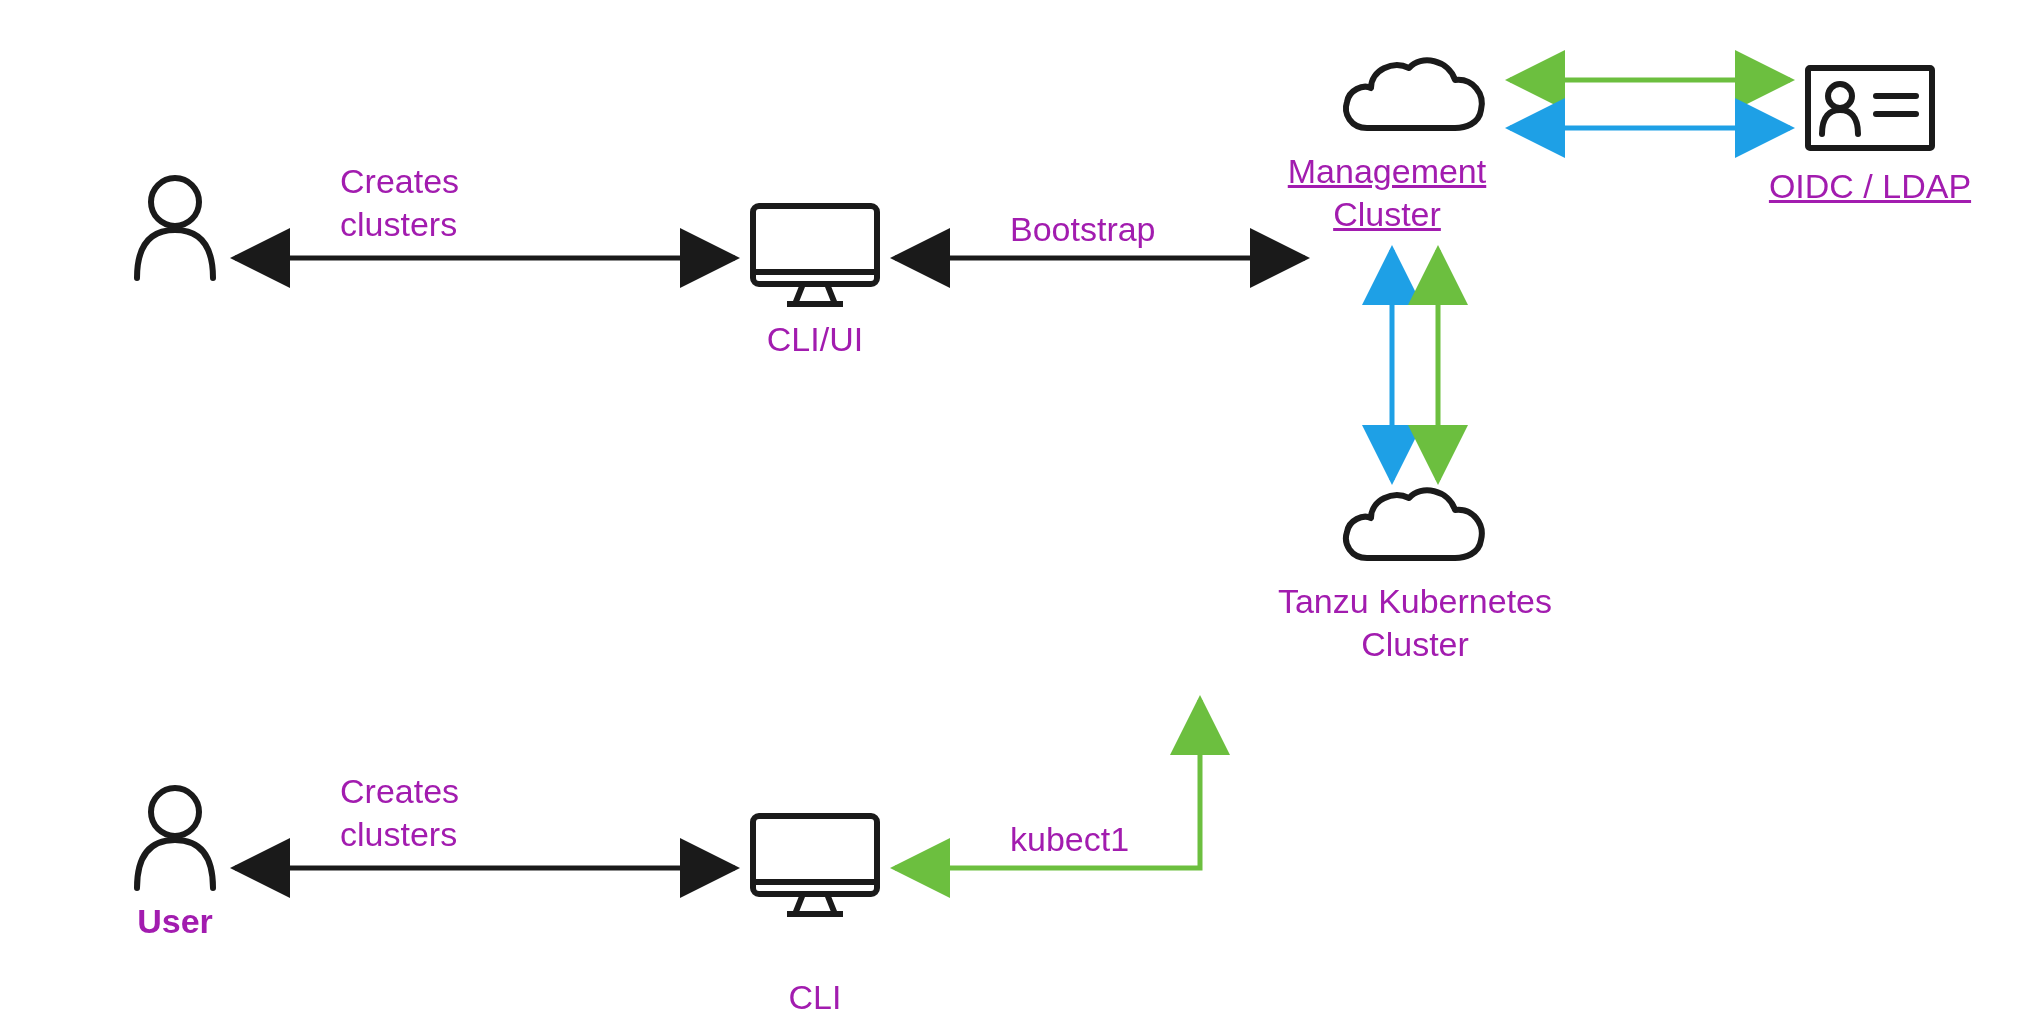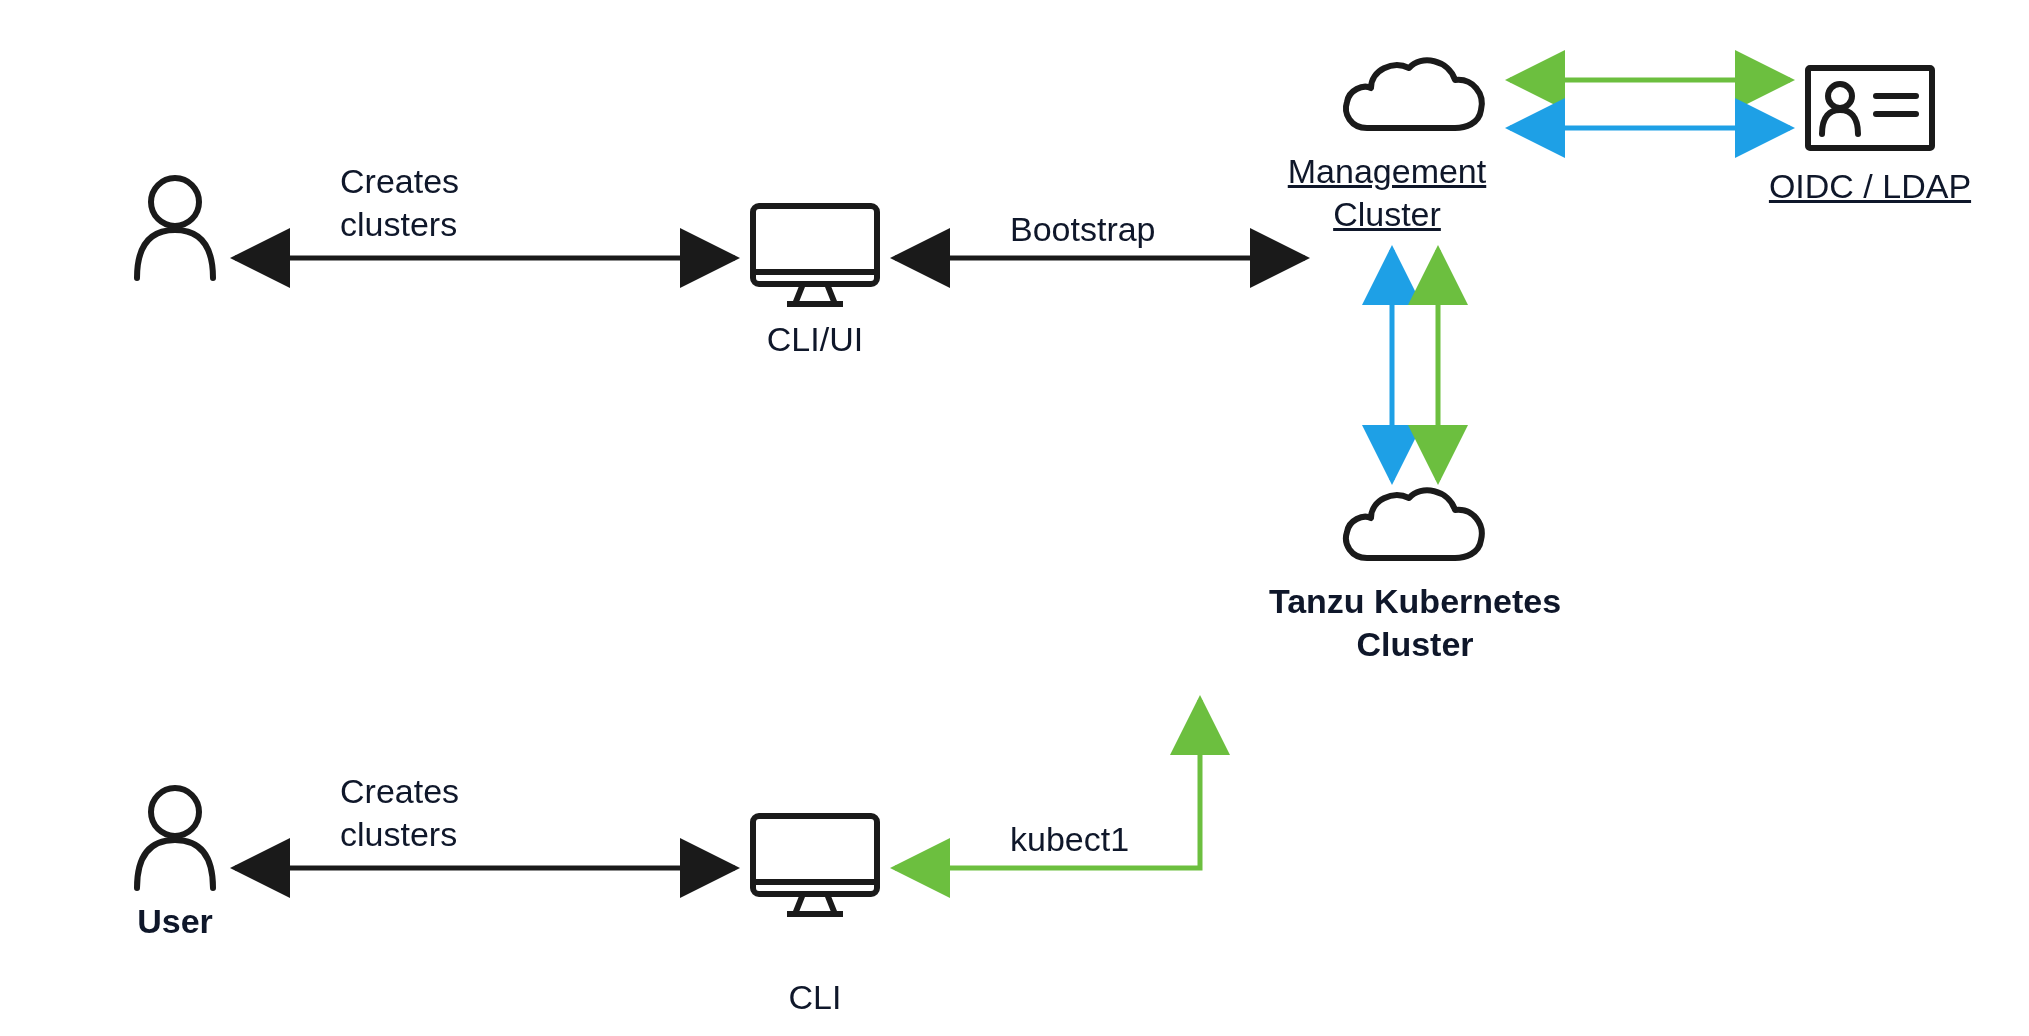--- a/index.html
+++ b/index.html
@@ -1,17 +1,17 @@
 <!DOCTYPE html>
 <html><head>
 <meta charset="utf-8">
 <style>
   html,body{margin:0;padding:0;background:#fff;font-family:"Helvetica Neue",Helvetica,Arial,sans-serif;}
   .stage{position:relative;width:2029px;height:1036px;}
-  .lbl{position:absolute;color:#0f172a;font-size:34px;line-height:1.25;text-align:center;white-space:pre;}
+  .lbl{position:absolute;color:#a21caf;font-size:34px;line-height:1.25;text-align:center;white-space:pre;}
   svg.scene{position:absolute;left:0;top:0;width:2029px;height:1036px;overflow:visible;}
 </style>
 </head>
 <body>
 
 <div class="stage">
 
 <svg class="scene" viewBox="0 0 2029 1036">
   <defs>
 
@@ -101,21 +101,21 @@
   <path d="M 895 868 L 1200 868 L 1200 700" fill="none" stroke="#6cbf3f" stroke-width="5" marker-start="url(#arrGreenStart)" marker-end="url(#arrGreenEnd)"></path>
 </svg>
 
 <div class="lbl" style="left:110px; top:900px; width:130px;font-weight:bold;">User</div>
 
 <div class="lbl" style="left:750px; top:318px; width:130px;">CLI/UI</div>
 <div class="lbl" style="left:770px; top:928px; width:90px;margin-top:48px;">CLI</div>
 
 <div class="lbl" style="left:1262px; top:150px; width:250px;text-decoration:underline;">Management
 Cluster</div>
-<div class="lbl" style="left:1260px; top:580px; width:310px;font-weight:bold;">Tanzu Kubernetes
+<div class="lbl" style="left:1260px; top:580px; width:310px;">Tanzu Kubernetes
 Cluster</div>
 <div class="lbl" style="left:1760px; top:165px; width:220px;text-decoration:underline;">OIDC / LDAP</div>
 
 <div class="lbl" style="left:340px; top:160px; width:200px; text-align:left;">Creates
 clusters</div>
 <div class="lbl" style="left:340px; top:770px; width:200px; text-align:left;">Creates
 clusters</div>
 <div class="lbl" style="left:1010px; top:208px; width:200px; text-align:left;">Bootstrap</div>
 <div class="lbl" style="left:1010px; top:818px; width:200px; text-align:left;">kubect1</div>
 

